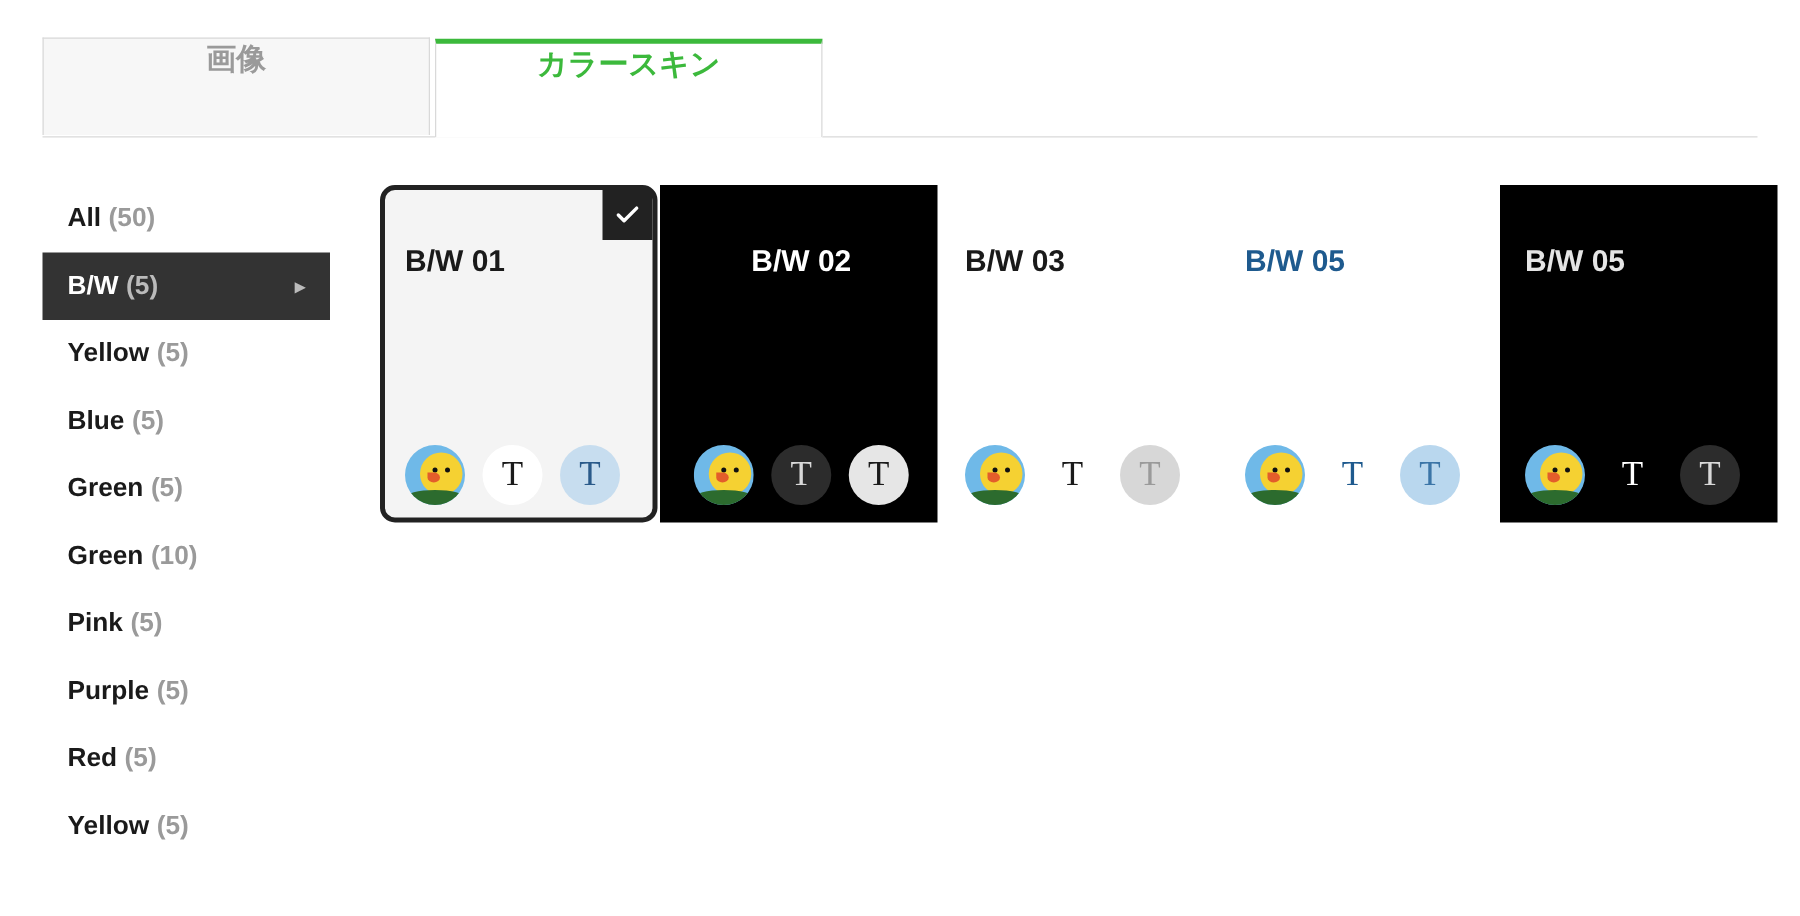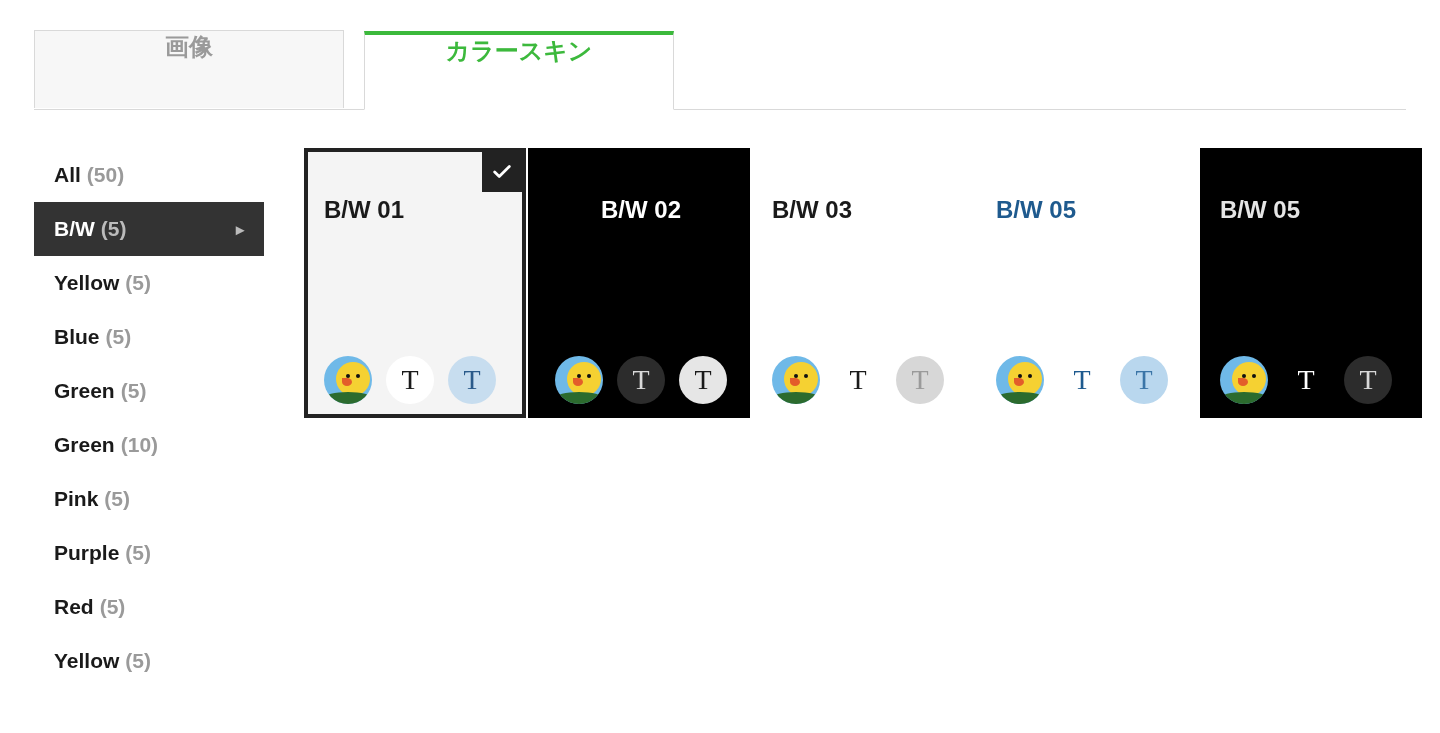--- a/index.html
+++ b/index.html
@@ -24,21 +24,21 @@
     display: flex;
     justify-content: center;
     font-size: 24px;
     font-weight: 600;
     background: #f7f7f7;
     border: 1px solid #d9d9d9;
     border-bottom: none;
     color: #9a9a9a;
     cursor: pointer;
   }
-  .tab + .tab { margin-left: 20px; }
+  .tab + .tab { margin-left: 4px; }
   .tab.active {
     background: #fff;
     color: #3cb93c;
     border-top: 4px solid #3cb93c;
     border-bottom: 1px solid #fff;
     position: relative;
     top: 1px;
     height: 79px;
   }
   .body {
@@ -196,21 +196,21 @@
         <span>Red</span>
         <span class="count">(5)</span>
       </div>
       <div class="side-item">
         <span>Yellow</span>
         <span class="count">(5)</span>
       </div>
     </div>
 
     <div class="grid" id="grid">
-        <div class="card selected" style="background: rgb(244, 244, 244);">
+        <div class="card selected" style="background: rgb(244, 244, 244); border-radius: 12px;">
           <div class="check-badge">
             <svg width="22" height="22" viewBox="0 0 24 24" fill="none" stroke="#fff" stroke-width="3" stroke-linecap="round" stroke-linejoin="round">
               <polyline points="4 12 9 17 20 6"></polyline>
             </svg>
           </div>
           <div class="title" style="color: rgb(26, 26, 26);">B/W 01</div>
           <div class="icons">
             <div class="avatar">
               <div class="sky"></div>
               <div class="sun"></div>

